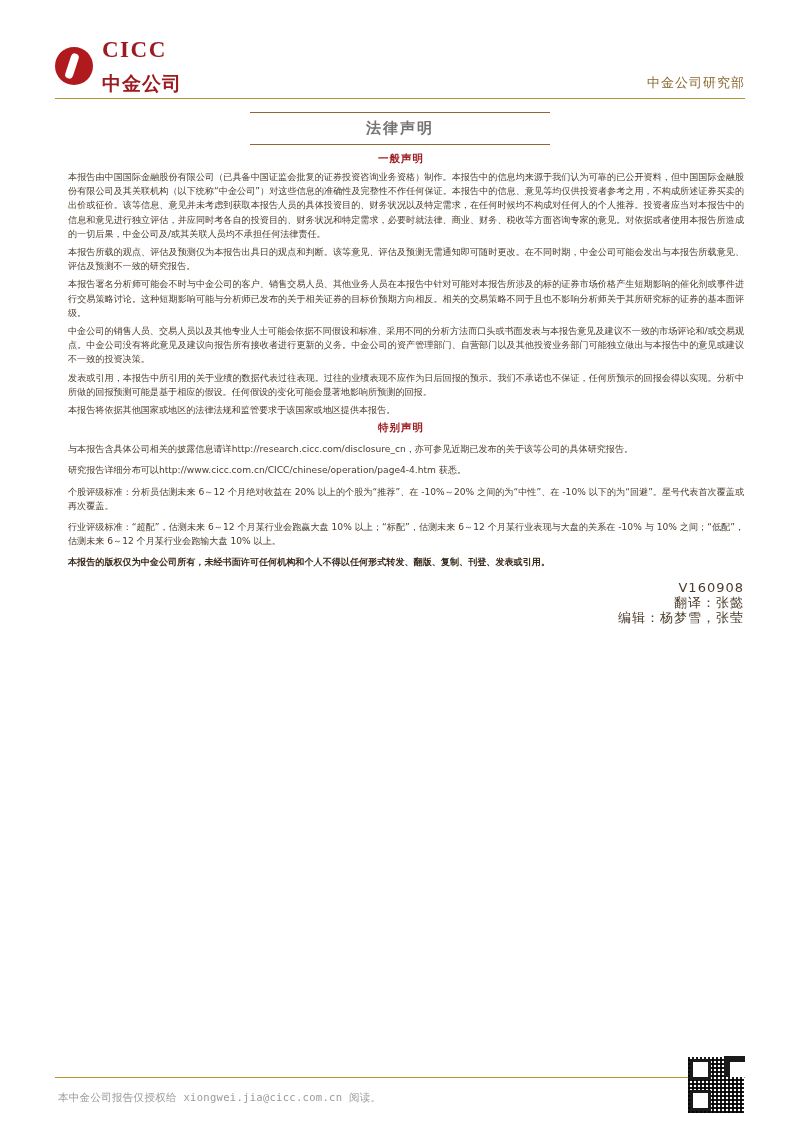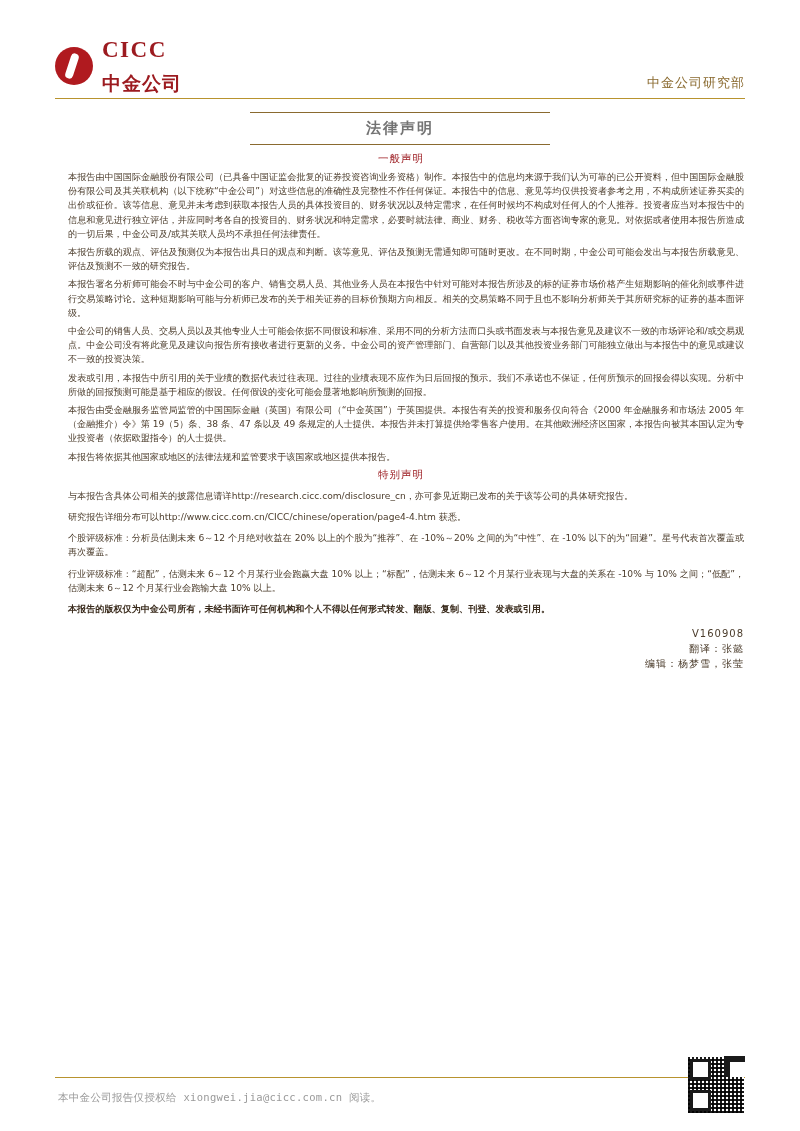--- a/index.html
+++ b/index.html
@@ -125,21 +125,21 @@
   .content {
     position: absolute;
     left: 58px;
     top: 150px;
     width: 686px;
   }
   .section-head {
     text-align: center;
     font-family: "DejaVu Sans", sans-serif;
     font-size: 10.5px;
-    font-weight: normal;
+    font-weight: bold;
     color: #9c1b20;
     letter-spacing: 1px;
     margin: 2px 0 4px 0;
   }
   p.para {
     font-family: "DejaVu Sans", sans-serif;
     font-size: 9.1px;
     line-height: 14.2px;
     color: #4a3b2a;
     margin: 0 0 4px 10px;
@@ -157,21 +157,21 @@
     color: #4a3b2a;
     text-decoration: none;
     font-family: "DejaVu Sans", sans-serif;
   }
 
   
   .sig {
     margin-top: 10px;
     text-align: right;
     font-family: "DejaVu Sans", sans-serif;
-    font-size: 10px;
+    font-size: 13px;
     color: #4a3b2a;
     line-height: 15px;
   }
   .sig div { letter-spacing: 1px; }
 
   
   .footer-rule {
     position: absolute;
     left: 55px;
     right: 55px;
@@ -234,21 +234,20 @@
 
   <div class="content">
 
     <div class="section-head">一般声明</div>
 
     <p class="para">本报告由中国国际金融股份有限公司（已具备中国证监会批复的证券投资咨询业务资格）制作。本报告中的信息均来源于我们认为可靠的已公开资料，但中国国际金融股份有限公司及其关联机构（以下统称“中金公司”）对这些信息的准确性及完整性不作任何保证。本报告中的信息、意见等均仅供投资者参考之用，不构成所述证券买卖的出价或征价。该等信息、意见并未考虑到获取本报告人员的具体投资目的、财务状况以及特定需求，在任何时候均不构成对任何人的个人推荐。投资者应当对本报告中的信息和意见进行独立评估，并应同时考各自的投资目的、财务状况和特定需求，必要时就法律、商业、财务、税收等方面咨询专家的意见。对依据或者使用本报告所造成的一切后果，中金公司及/或其关联人员均不承担任何法律责任。</p>
     <p class="para">本报告所载的观点、评估及预测仅为本报告出具日的观点和判断。该等意见、评估及预测无需通知即可随时更改。在不同时期，中金公司可能会发出与本报告所载意见、评估及预测不一致的研究报告。</p>
     <p class="para">本报告署名分析师可能会不时与中金公司的客户、销售交易人员、其他业务人员在本报告中针对可能对本报告所涉及的标的证券市场价格产生短期影响的催化剂或事件进行交易策略讨论。这种短期影响可能与分析师已发布的关于相关证券的目标价预期方向相反。相关的交易策略不同于且也不影响分析师关于其所研究标的证券的基本面评级。</p>
     <p class="para">中金公司的销售人员、交易人员以及其他专业人士可能会依据不同假设和标准、采用不同的分析方法而口头或书面发表与本报告意见及建议不一致的市场评论和/或交易观点。中金公司没有将此意见及建议向报告所有接收者进行更新的义务。中金公司的资产管理部门、自营部门以及其他投资业务部门可能独立做出与本报告中的意见或建议不一致的投资决策。</p>
     <p class="para">发表或引用，本报告中所引用的关于业绩的数据代表过往表现。过往的业绩表现不应作为日后回报的预示。我们不承诺也不保证，任何所预示的回报会得以实现。分析中所做的回报预测可能是基于相应的假设。任何假设的变化可能会显著地影响所预测的回报。</p>
-    <p class="para">本报告由受金融服务监管局监管的中国国际金融（英国）有限公司（“中金英国”）于英国提供。本报告有关的投资和服务仅向符合《2000 年金融服务和市场法 2005 年（金融推介）令》第 19（5）条、38 条、47 条以及 49 条规定的人士提供。本报告并未打算提供给零售客户使用。在其他欧洲经济区国家，本报告向被其本国认定为专业投资者（依据欧盟指令）的人士提供。</p>
     <p class="para">本报告将依据其他国家或地区的法律法规和监管要求于该国家或地区提供本报告。</p>
 
     <div class="section-head">特别声明</div>
 
     <p class="para gap"><span>与本报告含具体公司相关的披露信息请详</span><span class="link">http://research.cicc.com/disclosure_cn</span><span>，亦可参见近期已发布的关于该等公司的具体研究报告。</span></p>
 
     <p class="para gap"><span>研究报告详细分布可以</span><span class="link">http://www.cicc.com.cn/CICC/chinese/operation/page4-4.htm</span><span> 获悉。</span></p>
 
     <p class="para gap">个股评级标准：分析员估测未来 6～12 个月绝对收益在 20% 以上的个股为“推荐”、在 -10%～20% 之间的为“中性”、在 -10% 以下的为“回避”。星号代表首次覆盖或再次覆盖。</p>
     <p class="para gap">行业评级标准：“超配”，估测未来 6～12 个月某行业会跑赢大盘 10% 以上；“标配”，估测未来 6～12 个月某行业表现与大盘的关系在 -10% 与 10% 之间；“低配”，估测未来 6～12 个月某行业会跑输大盘 10% 以上。</p>

